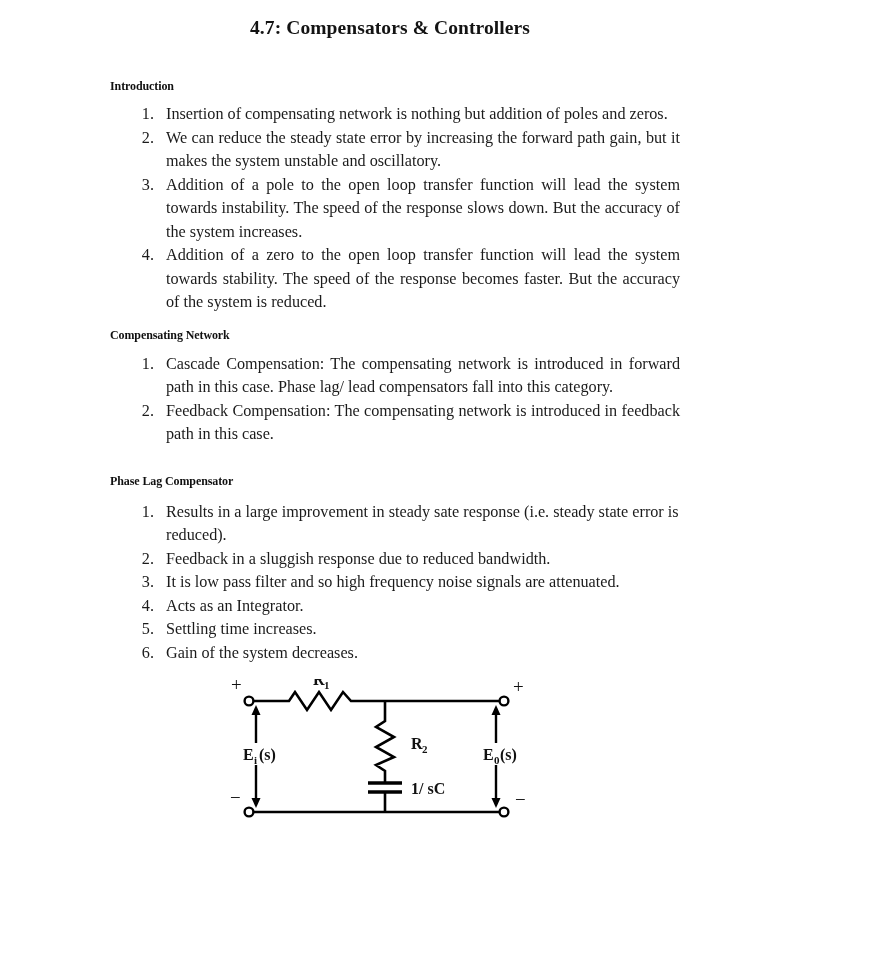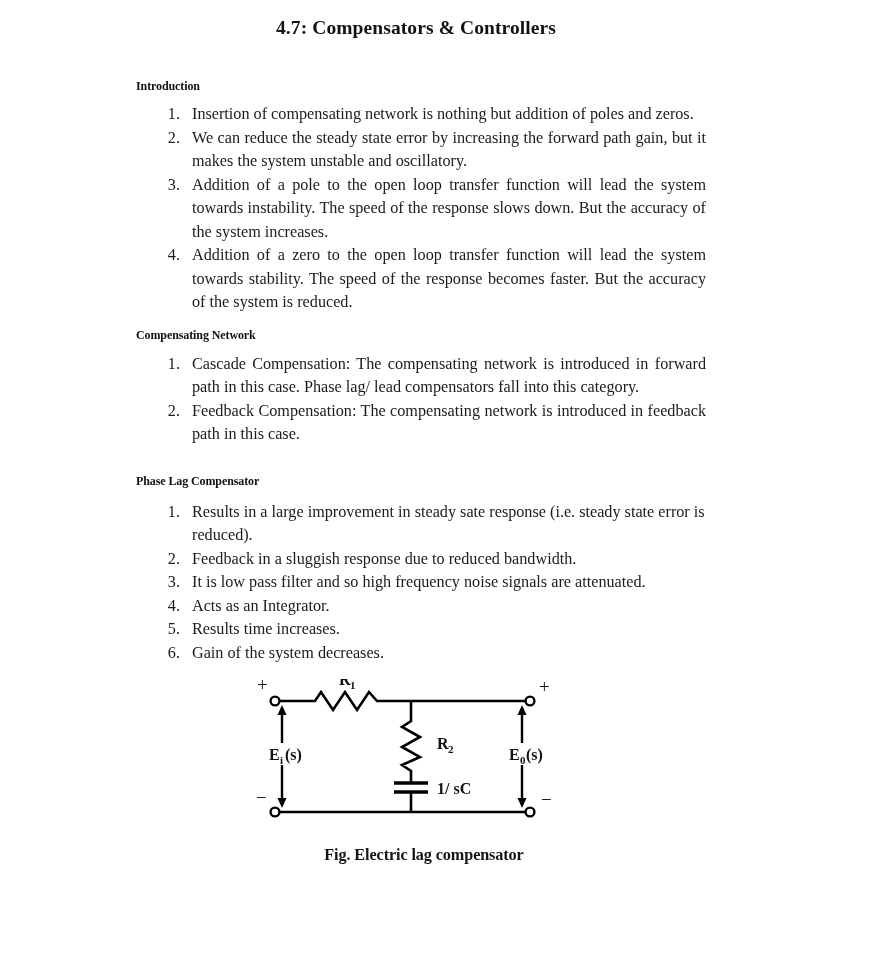--- a/index.html
+++ b/index.html
@@ -14,21 +14,20 @@
     color: #1a1a1a;
     position: relative;
     overflow: hidden;
   }
   .page {
     width: 780px;
     height: 954px;
     position: relative;
     box-sizing: border-box;
     padding: 8px;
-    margin-left: 26px;
   }
   .doc-title {
     text-align: center;
     font-size: 19.5px;
     font-weight: bold;
     margin: 0;
     padding-top: 9px;
     letter-spacing: 0.1px;
     color: #131313;
   }
@@ -133,21 +132,21 @@
       <li>Feedback Compensation:  The compensating network is introduced in feedback path in this case.</li>
     </ol>
 
     <h2 class="heading h-lag">Phase Lag Compensator</h2>
 
     <ol class="num-list tight laglist">
       <li>Results in a large improvement in steady sate response (i.e. steady state error is reduced).</li>
       <li>Feedback in a sluggish response due to reduced bandwidth.</li>
       <li>It is low pass filter and so high frequency noise signals are attenuated.</li>
       <li>Acts as an Integrator.</li>
-      <li>Results time increases.</li>
+      <li>Settling time increases.</li>
       <li>Gain of the system decreases.</li>
     </ol>
 
     <div class="figure-wrap">
 
       <svg class="circuit-svg" width="340" height="165" viewBox="0 0 340 165">
 
         <line x1="24" y1="22" x2="58" y2="22" stroke="#000" stroke-width="2.6"></line>
 
         <polyline points="58,22 64,22 70,13 82,31 94,13 106,31 118,13 126,22 132,22" fill="none" stroke="#000" stroke-width="2.6" stroke-linejoin="miter" stroke-linecap="butt"></polyline>
@@ -203,17 +202,16 @@
         <text class="svg-label" x="258" y="81">E</text>
         <text class="svg-sub" x="269" y="85">0</text>
         <text class="svg-label" x="275" y="81">(s)</text>
 
         <text class="svg-sign" x="6" y="12">+</text>
         <text class="svg-sign" x="5" y="125">−</text>
         <text class="svg-sign" x="288" y="14">+</text>
         <text class="svg-sign" x="290" y="127">−</text>
       </svg>
 
-      <div class="fig-caption">Fig. Electric lag compensator</div>
     </div>
 
   </div>
 </div>
 
 </body></html>

